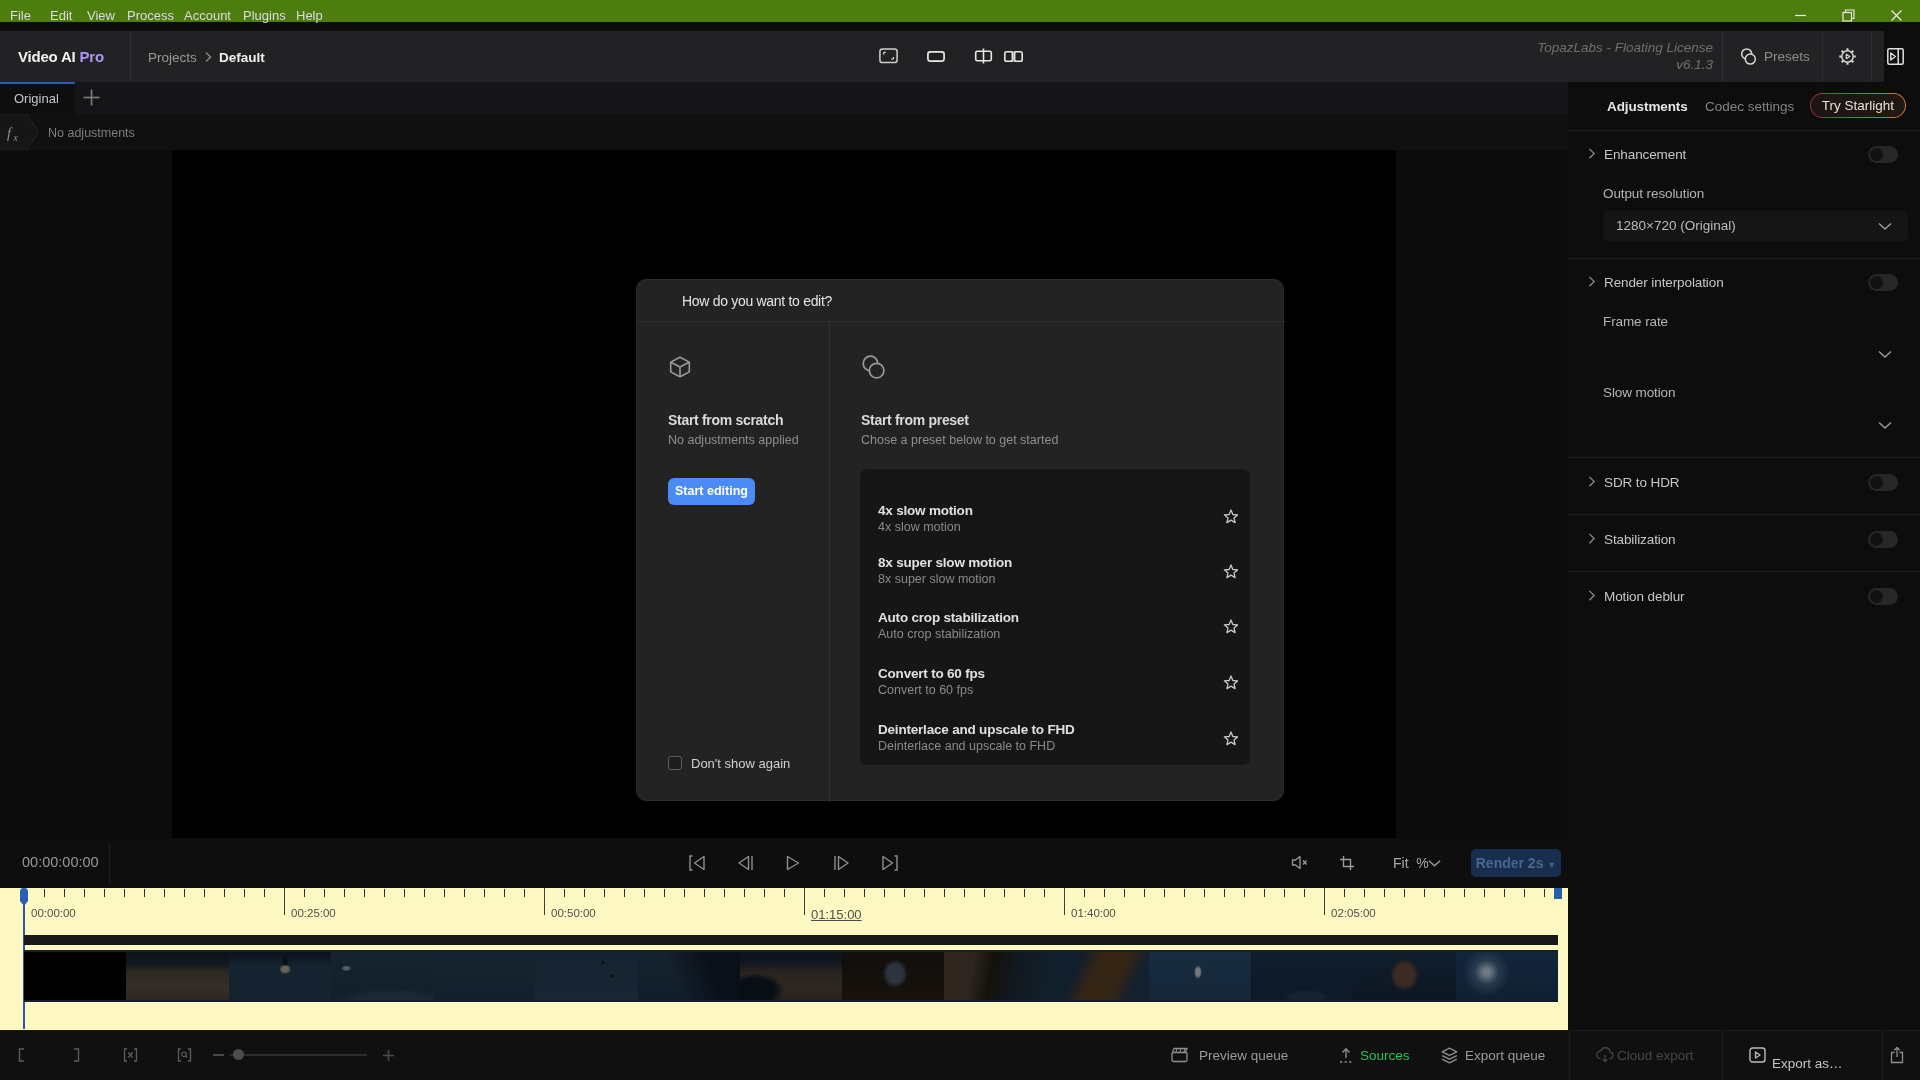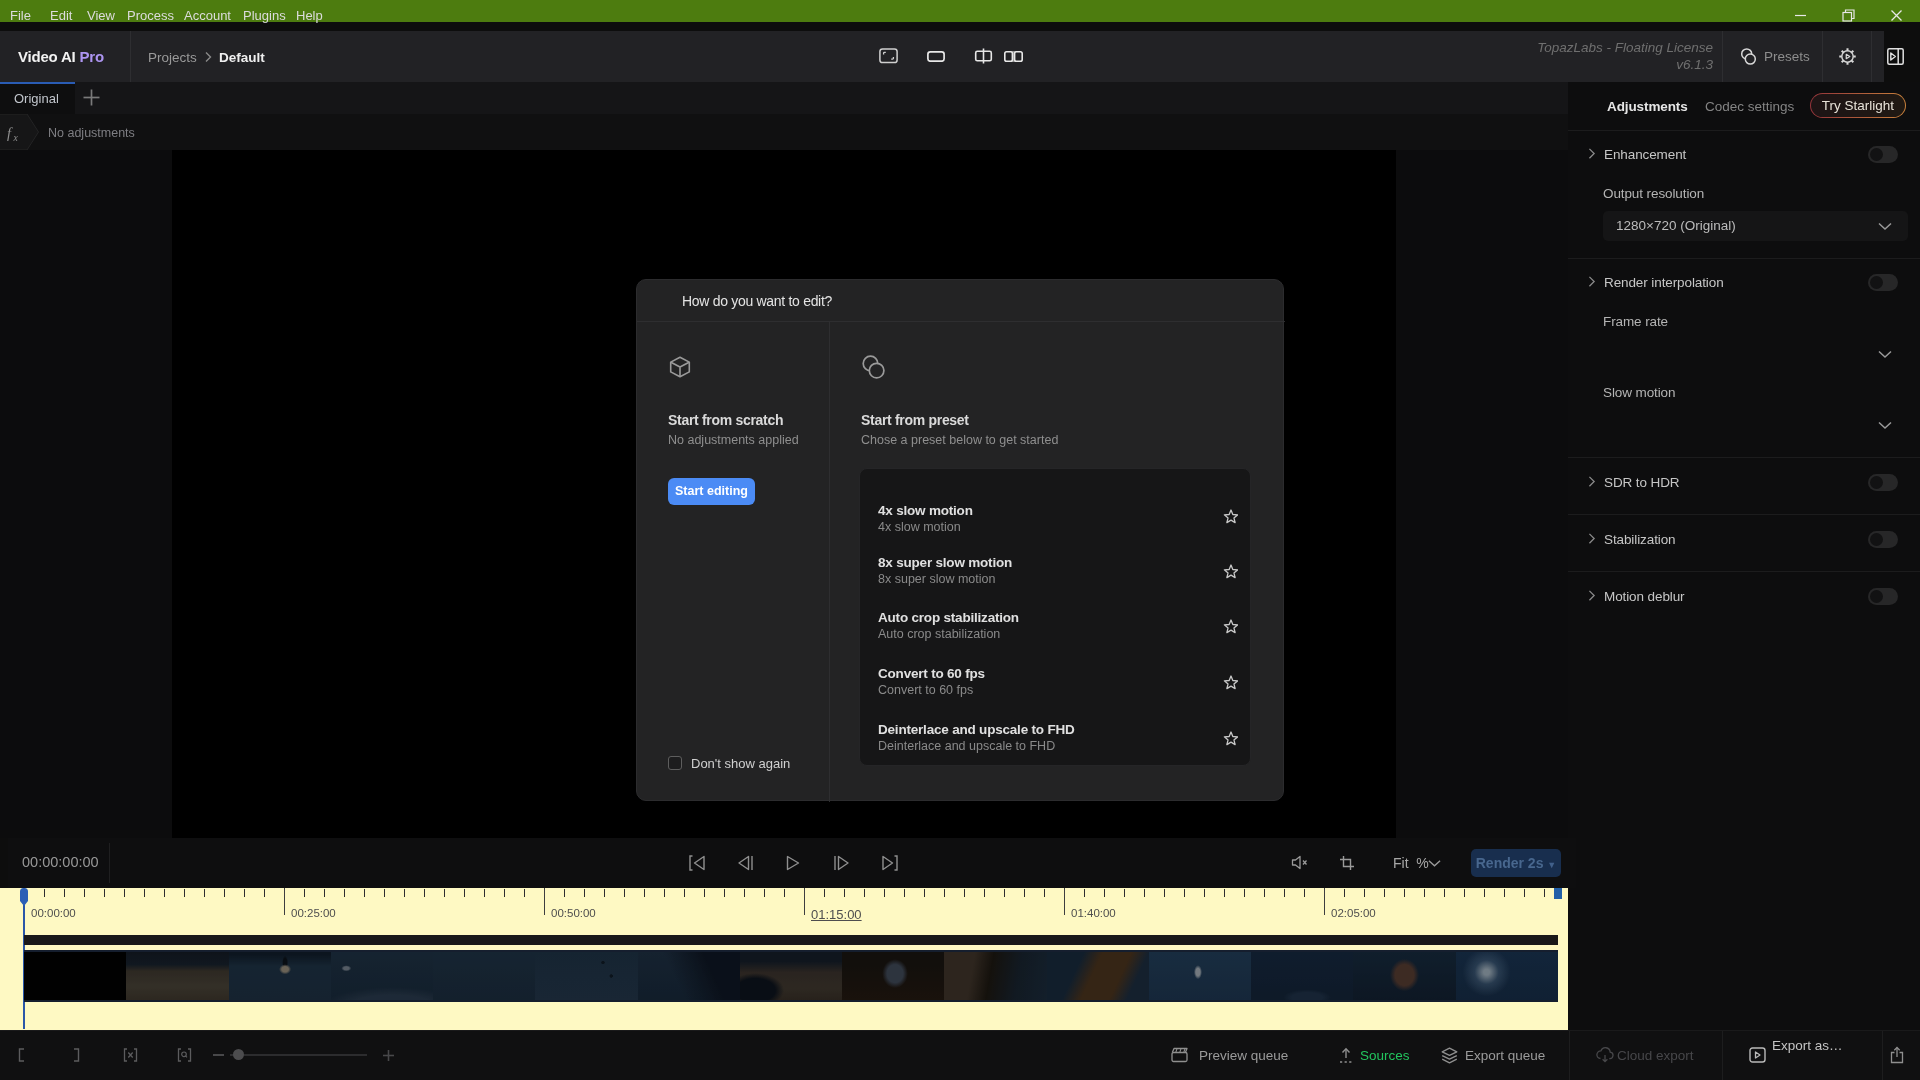--- a/index.html
+++ b/index.html
@@ -360,21 +360,21 @@
     <svg class="abs" style="left:1596px;top:16px;" width="18" height="16" viewBox="0 0 18 16">
       <path d="M4.5 11.5 a3.8 3.8 0 0 1 .4 -7.6 a4.8 4.8 0 0 1 9.3 1.2 a3.2 3.2 0 0 1 -.9 6.4" fill="none" stroke="#47474a" stroke-width="1.3"></path>
       <path d="M9 8 V14.5 M6.6 12.2 L9 14.6 L11.4 12.2" fill="none" stroke="#47474a" stroke-width="1.3"></path>
     </svg>
     <div class="abs lbl" style="left:1617px;top:17px;font-size:13.5px;color:#47474a;">Cloud export</div>
     <div class="abs" style="left:1722px;top:0;width:1px;height:50px;background:#1d1d1e;"></div>
     <svg class="abs" style="left:1749px;top:16px;" width="17" height="16" viewBox="0 0 17 16">
       <rect x="1" y="1" width="15" height="14" rx="2.5" fill="none" stroke="#b9b9b9" stroke-width="1.4"></rect>
       <path d="M6.5 5 L11 8 L6.5 11 Z" fill="none" stroke="#b9b9b9" stroke-width="1.3" stroke-linejoin="round"></path>
     </svg>
-    <div class="abs lbl" style="left:1772px;top:7px;font-size:13.5px;color:#c4c4c4;">Export as…</div>
+    <div class="abs lbl" style="left:1772px;top:25px;font-size:13.5px;color:#c4c4c4;">Export as…</div>
     <div class="abs" style="left:1882px;top:0;width:1px;height:50px;background:#1d1d1e;"></div>
     <svg class="abs" style="left:1889px;top:15px;" width="16" height="18" viewBox="0 0 16 18">
       <path d="M5.5 6.5 H2.5 V16.5 H13.5 V6.5 H10.5" fill="none" stroke="#8f8f8f" stroke-width="1.3"></path>
       <line x1="8" y1="1.8" x2="8" y2="11" stroke="#8f8f8f" stroke-width="1.3"></line>
       <path d="M5.3 4.2 L8 1.5 L10.7 4.2" fill="none" stroke="#8f8f8f" stroke-width="1.3"></path>
     </svg>
   </div>
 
 </div>
 

